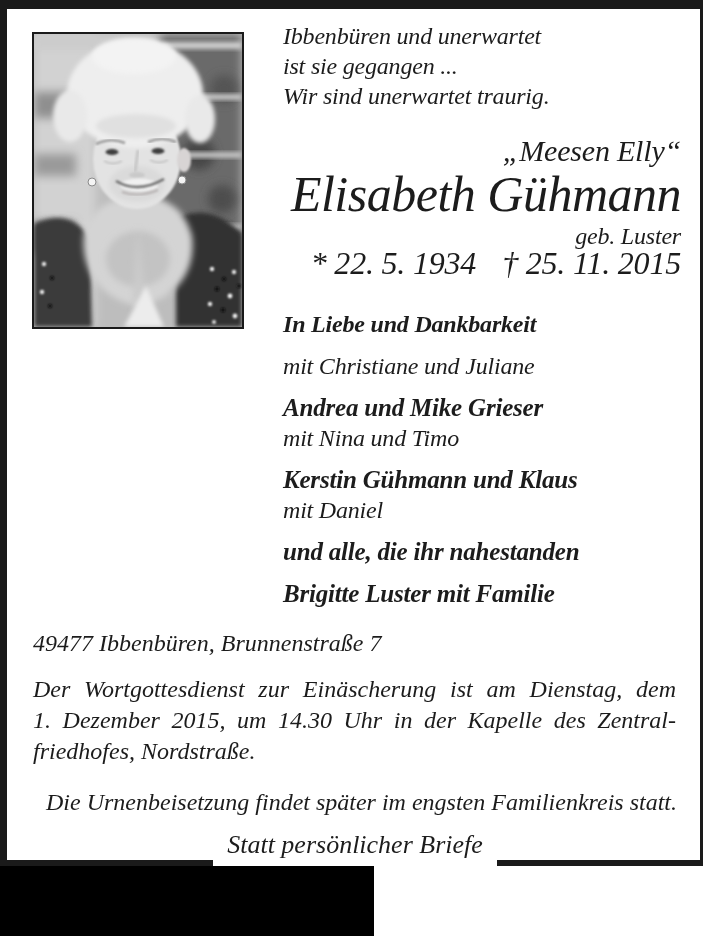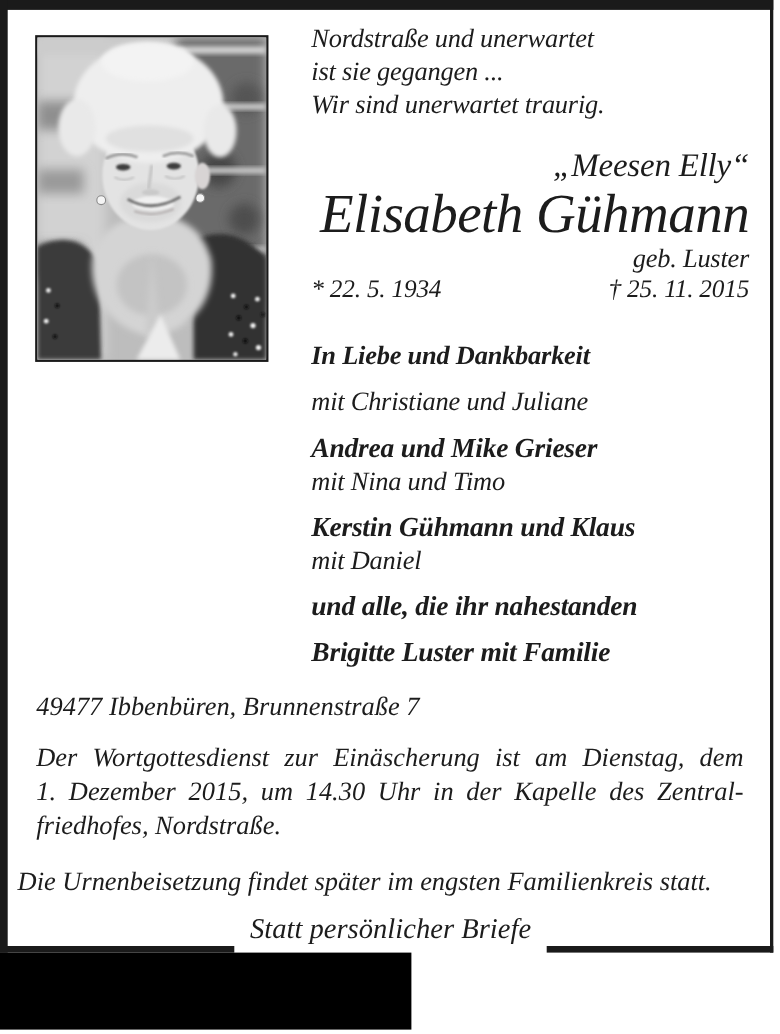--- a/index.html
+++ b/index.html
@@ -18,29 +18,29 @@
   }
   .photo svg{display:block;}
   .col{
     position:absolute;left:283px;top:21px;width:398px;
     font-size:24px;line-height:30px;letter-spacing:-0.2px;
   }
   .center{text-align:right;}
   .nickname{font-size:30px;line-height:34px;margin-top:23px;}
   .bigname{font-size:50px;line-height:52px;letter-spacing:-0.5px;white-space:nowrap;}
   .maiden{font-size:24px;line-height:26px;margin-top:3px;}
-  .dates{font-size:23px;line-height:28px;display:flex;justify-content:space-between;gap:26px;}
+  .dates{font-size:32px;line-height:28px;display:flex;justify-content:flex-end;gap:26px;}
   .intro{margin-top:32px;font-weight:bold;}
   .group{margin-top:12px;}
   .group .names{font-weight:bold;font-size:25px;line-height:30px;}
   .group .with{line-height:30px;font-style:italic;}
   .address{position:absolute;left:33px;top:630px;font-size:24px;white-space:nowrap;}
   .service{position:absolute;left:33px;top:674px;width:643px;font-size:24px;line-height:31px;}
   .service .just{text-align:justify;text-align-last:justify;}
-  .urn{position:absolute;left:16px;top:789px;font-size:24px;white-space:nowrap;}
+  .urn{position:absolute;left:46px;top:789px;font-size:24px;white-space:nowrap;}
   .footer-note{
     position:absolute;left:225px;top:830px;width:260px;text-align:center;
     font-size:26px;line-height:30px;white-space:nowrap;
   }
   .bb{position:absolute;top:860px;height:6px;background:#1a1a1a;}
   .bb-left{left:0;width:213px;}
   .bb-right{left:497px;width:206px;}
   .redaction{position:absolute;left:0;top:866px;width:374px;height:70px;background:#000000;}
 </style>
 </head>
@@ -132,21 +132,21 @@
         <circle cx="180" cy="288" r="2" fill="#e6e6e6"></circle>
       <circle cx="10" cy="230" r="2.2" fill="#e9e9e9"></circle>
         <circle cx="18" cy="244" r="2" fill="#101010"></circle>
       <circle cx="8" cy="258" r="2.2" fill="#efefef"></circle>
         <circle cx="16" cy="272" r="2" fill="#0f0f0f"></circle>
     </g>
   </svg>
 </div>
 
 <div class="col">
-  <div>Nordstraße und unerwartet</div>
+  <div>Ibbenbüren und unerwartet</div>
   <div>ist sie gegangen ...</div>
   <div>Wir sind unerwartet traurig.</div>
 
   <div class="nickname center">„Meesen Elly“</div>
   <div class="bigname center">Elisabeth Gühmann</div>
   <div class="maiden center">geb. Luster</div>
   <div class="dates">
     <span>* 22. 5. 1934</span>
     <span>† 25. 11. 2015</span>
   </div>

